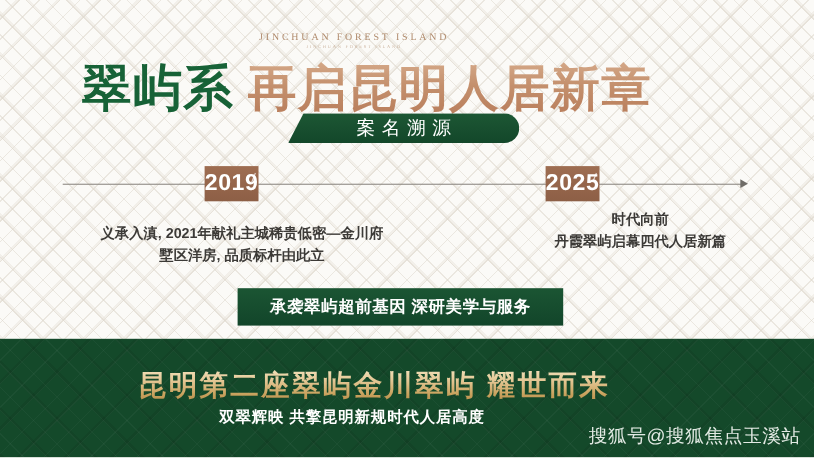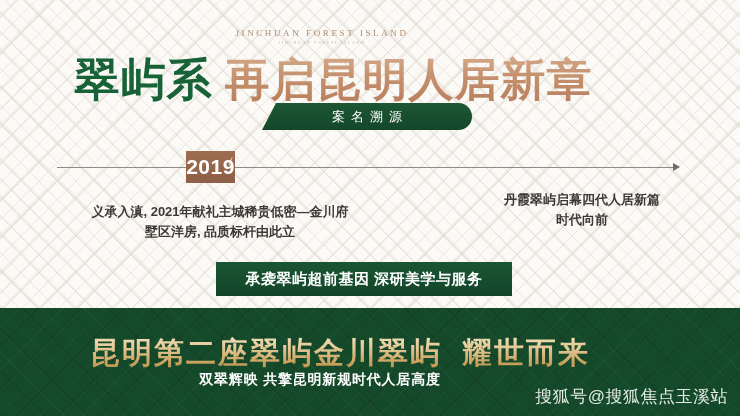--- a/index.html
+++ b/index.html
@@ -70,21 +70,21 @@
   
   .ribbon{
     position:absolute;left:262px;top:103px;width:210px;height:27px;
     background:linear-gradient(180deg,#1d5734 0%,#13472a 100%);
     border-radius:0 14px 14px 0;
     clip-path:polygon(14px 0, 100% 0, 100% 100%, 0 100%);
     display:flex;align-items:center;justify-content:center;
   }
   .ribbon span{
     font-family:"Liberation Sans","DejaVu Sans",sans-serif;
-    font-size:13px;color:#ffffff;letter-spacing:6px;text-indent:6px;font-weight:normal;
+    font-size:17px;color:#ffffff;letter-spacing:6px;text-indent:6px;font-weight:normal;
   }
 
   
   .tl-line{
     position:absolute;left:57px;top:167px;width:620px;height:1px;background:#8f8c86;
   }
   .tl-arrow{
     position:absolute;left:673px;top:163px;width:0;height:0;
     border-top:4px solid transparent;border-bottom:4px solid transparent;
     border-left:7px solid #6f6c67;
@@ -121,22 +121,22 @@
     display:flex;align-items:center;justify-content:center;
   }
   .callout span{
     font-family:"Liberation Sans","DejaVu Sans",sans-serif;
     font-size:15px;font-weight:bold;color:#ffffff;letter-spacing:.5px;white-space:nowrap;
   }
 
   
   .bot-main{
     position:absolute;left:0;top:333px;width:680px;text-align:center;white-space:nowrap;
-    font-family:Liberation Mono, monospace;
-    font-size:30px;font-weight:bold;letter-spacing:2px;
+    font-family:Liberation Sans, sans-serif;
+    font-size:26px;font-weight:bold;letter-spacing:2px;
     color:#e0c38d;
     background:linear-gradient(180deg,#f6e7c4 0%,#e3c693 38%,#c9a25e 72%,#b08845 100%);
     -webkit-background-clip:text;background-clip:text;
     -webkit-text-fill-color:transparent;
   }
   .bot-sub{
     position:absolute;left:0;top:371px;width:640px;text-align:center;white-space:nowrap;
     font-family:"Liberation Sans","DejaVu Sans",sans-serif;
     font-size:14px;font-weight:bold;color:#ffffff;letter-spacing:.8px;
   }
@@ -170,28 +170,32 @@
     <span>案名溯源</span>
   </div>
 
   <div class="tl-line"></div>
   <div class="tl-arrow"></div>
 
   <div class="tl-badge" id="badge-2019">
     <span>2019</span>
     <i class="tick"></i>
   </div>
+  <div class="tl-badge" id="badge-2025">
+    <span>2025</span>
+    <i class="tick"></i>
+  </div>
 
   <div class="tl-text" id="text-2019">
     <div>义承入滇, 2021年献礼主城稀贵低密—金川府</div>
     <div>墅区洋房, 品质标杆由此立</div>
   </div>
   <div class="tl-text" id="text-2025">
+    <div>时代向前</div>
     <div>丹霞翠屿启幕四代人居新篇</div>
-    <div>时代向前</div>
   </div>
 
   <div class="callout">
     <span>承袭翠屿超前基因  深研美学与服务</span>
   </div>
 
   <div class="bot-main">昆明第二座翠屿金川翠屿  耀世而来</div>
   <div class="bot-sub">双翠辉映  共擎昆明新规时代人居高度</div>
 
   <div class="watermark">搜狐号@搜狐焦点玉溪站</div>

